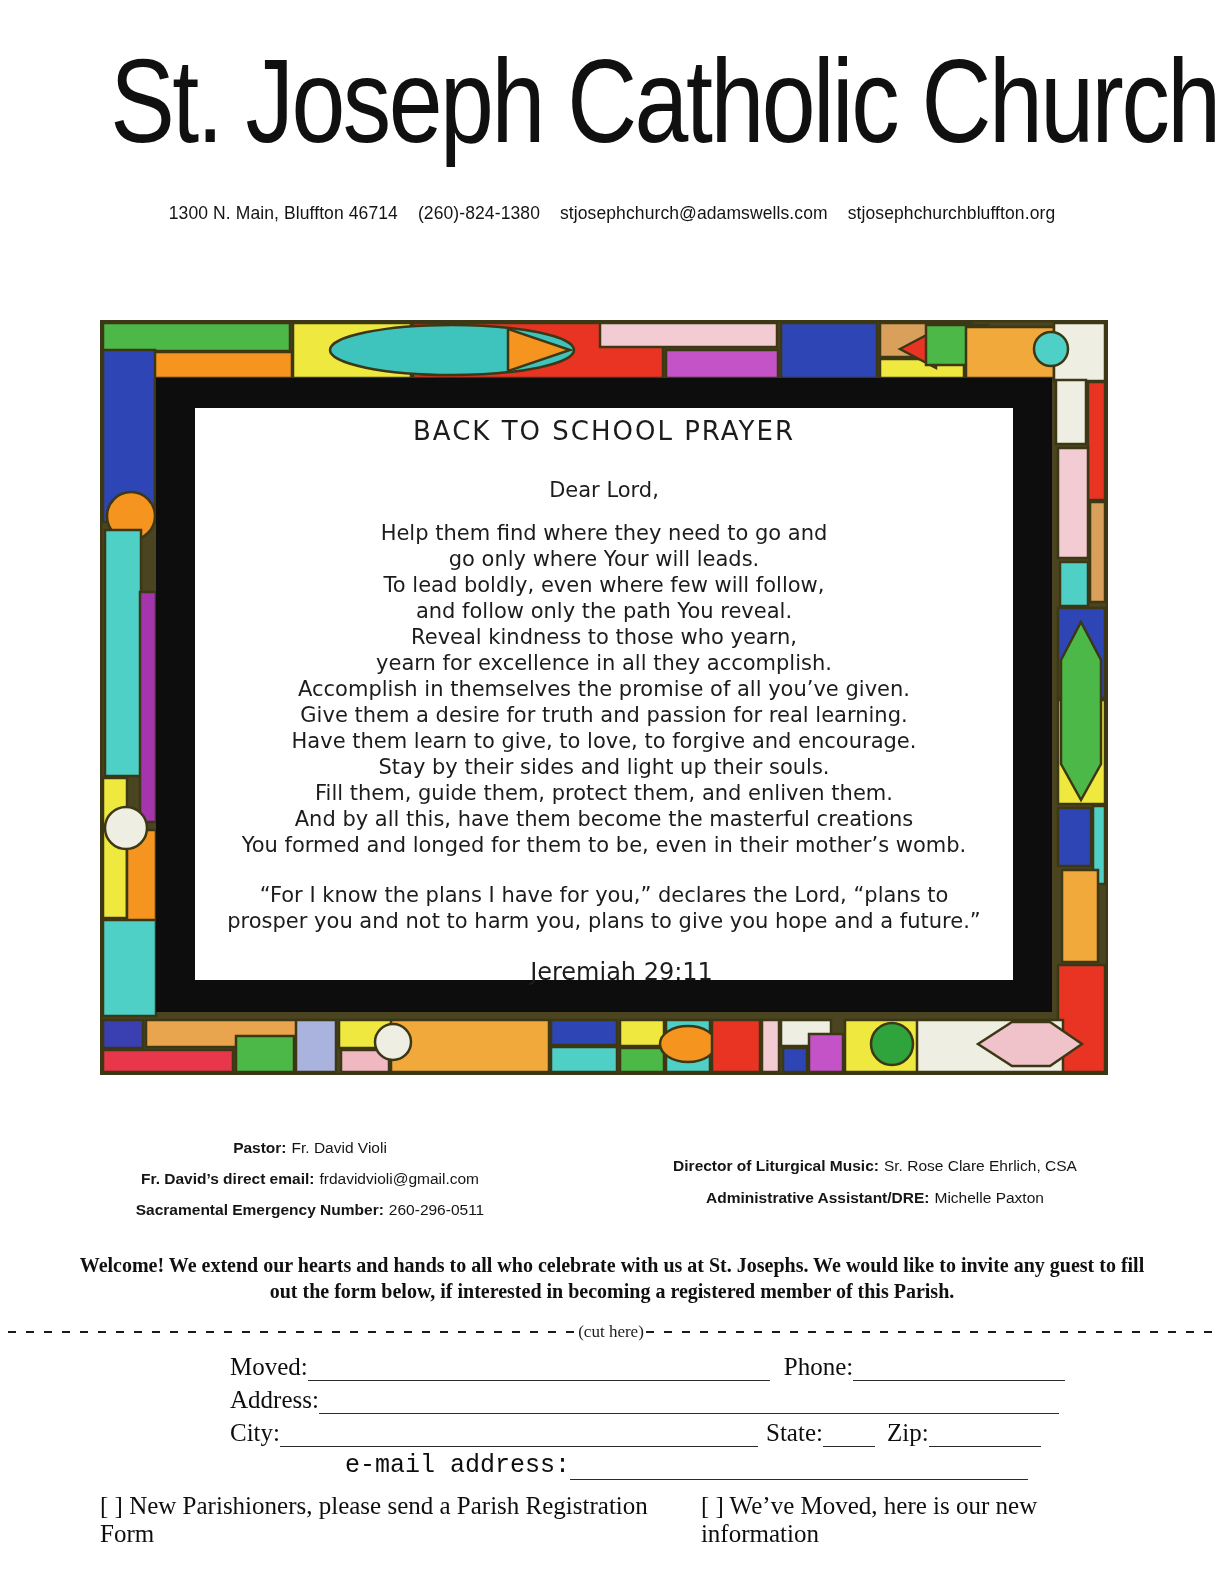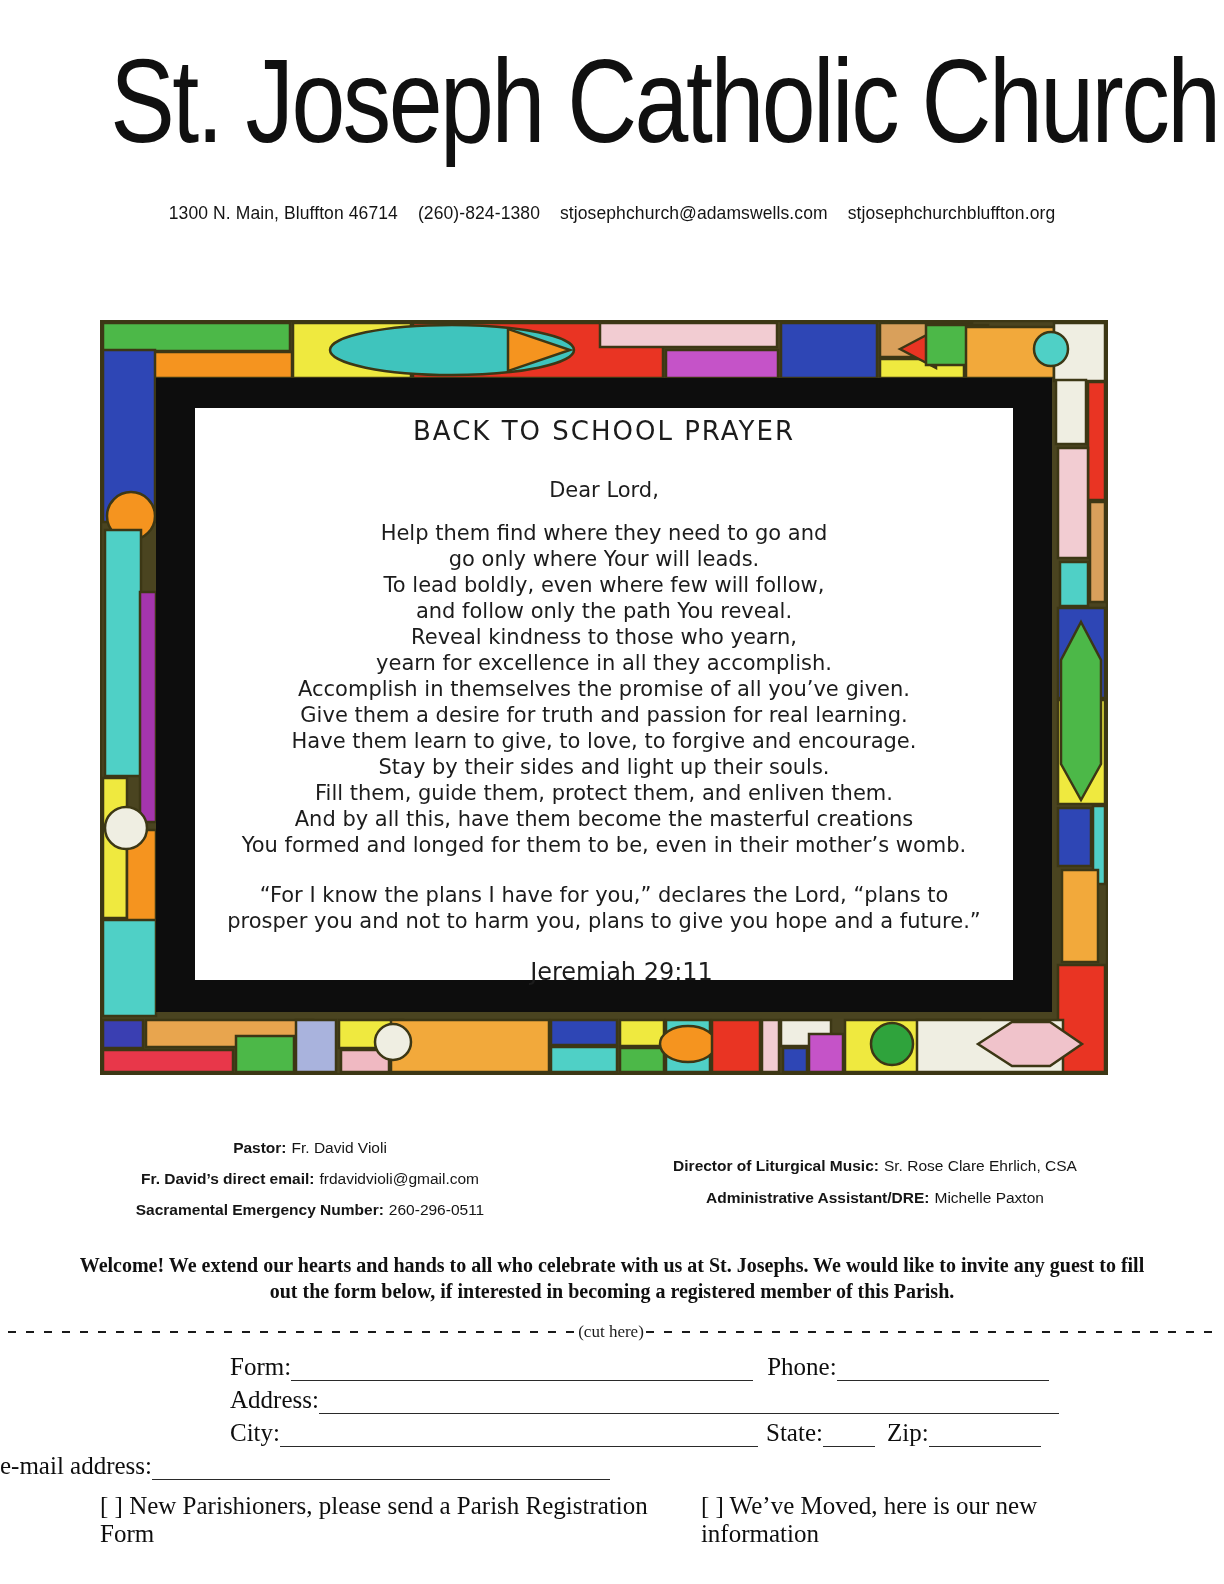--- a/index.html
+++ b/index.html
@@ -33,21 +33,21 @@
   .cutline{position:absolute;left:8px;top:1322px;width:1206px;display:flex;align-items:center;font-family:"Liberation Serif",serif;font-size:17px;color:#1a1a1a;justify-content:center;}
   .cutline .dash{flex:1;height:2px;background:repeating-linear-gradient(90deg,#1a1a1a 0 8px,transparent 8px 18px);}
   .cutline .cut-label{padding:0 2px;white-space:nowrap;}
 
   
   .pform{position:absolute;left:0;top:1349px;width:1224px;font-family:"Liberation Serif",serif;font-size:25px;color:#0e0e0e;}
   .frow{display:flex;align-items:flex-end;height:32px;margin-bottom:1px;}
   .frow .lbl{white-space:nowrap;}
   .fill{display:inline-block;border-bottom:1.6px solid #2a2a2a;height:26px;}
   .ind1{margin-left:230px;}
-  .ind2{}
+  .ind2{margin-left:345px;font-family:Liberation Mono, monospace;}
 
   
   .footer-row{position:absolute;left:100px;top:1492px;width:1056px;display:flex;justify-content:space-between;font-family:"Liberation Serif",serif;font-size:25px;color:#0e0e0e;}
 </style>
 </head>
 <body>
 
 <div class="masthead">
   <h1>St. Joseph Catholic Church</h1>
 </div>
@@ -176,21 +176,21 @@
 </div>
 
 <div class="cutline">
   <span class="dash"></span>
   <span class="cut-label">(cut here)</span>
   <span class="dash"></span>
 </div>
 
 <div class="pform">
   <div class="frow">
-    <span class="lbl ind1">Form:</span>
+    <span class="lbl ind1">Moved:</span>
     <span class="fill" style="width:462px"></span>
     <span class="lbl" style="margin-left:14px">Phone:</span>
     <span class="fill" style="width:212px"></span>
   </div>
   <div class="frow">
     <span class="lbl ind1">Address:</span>
     <span class="fill" style="width:740px"></span>
   </div>
   <div class="frow">
     <span class="lbl ind1">City:</span>

